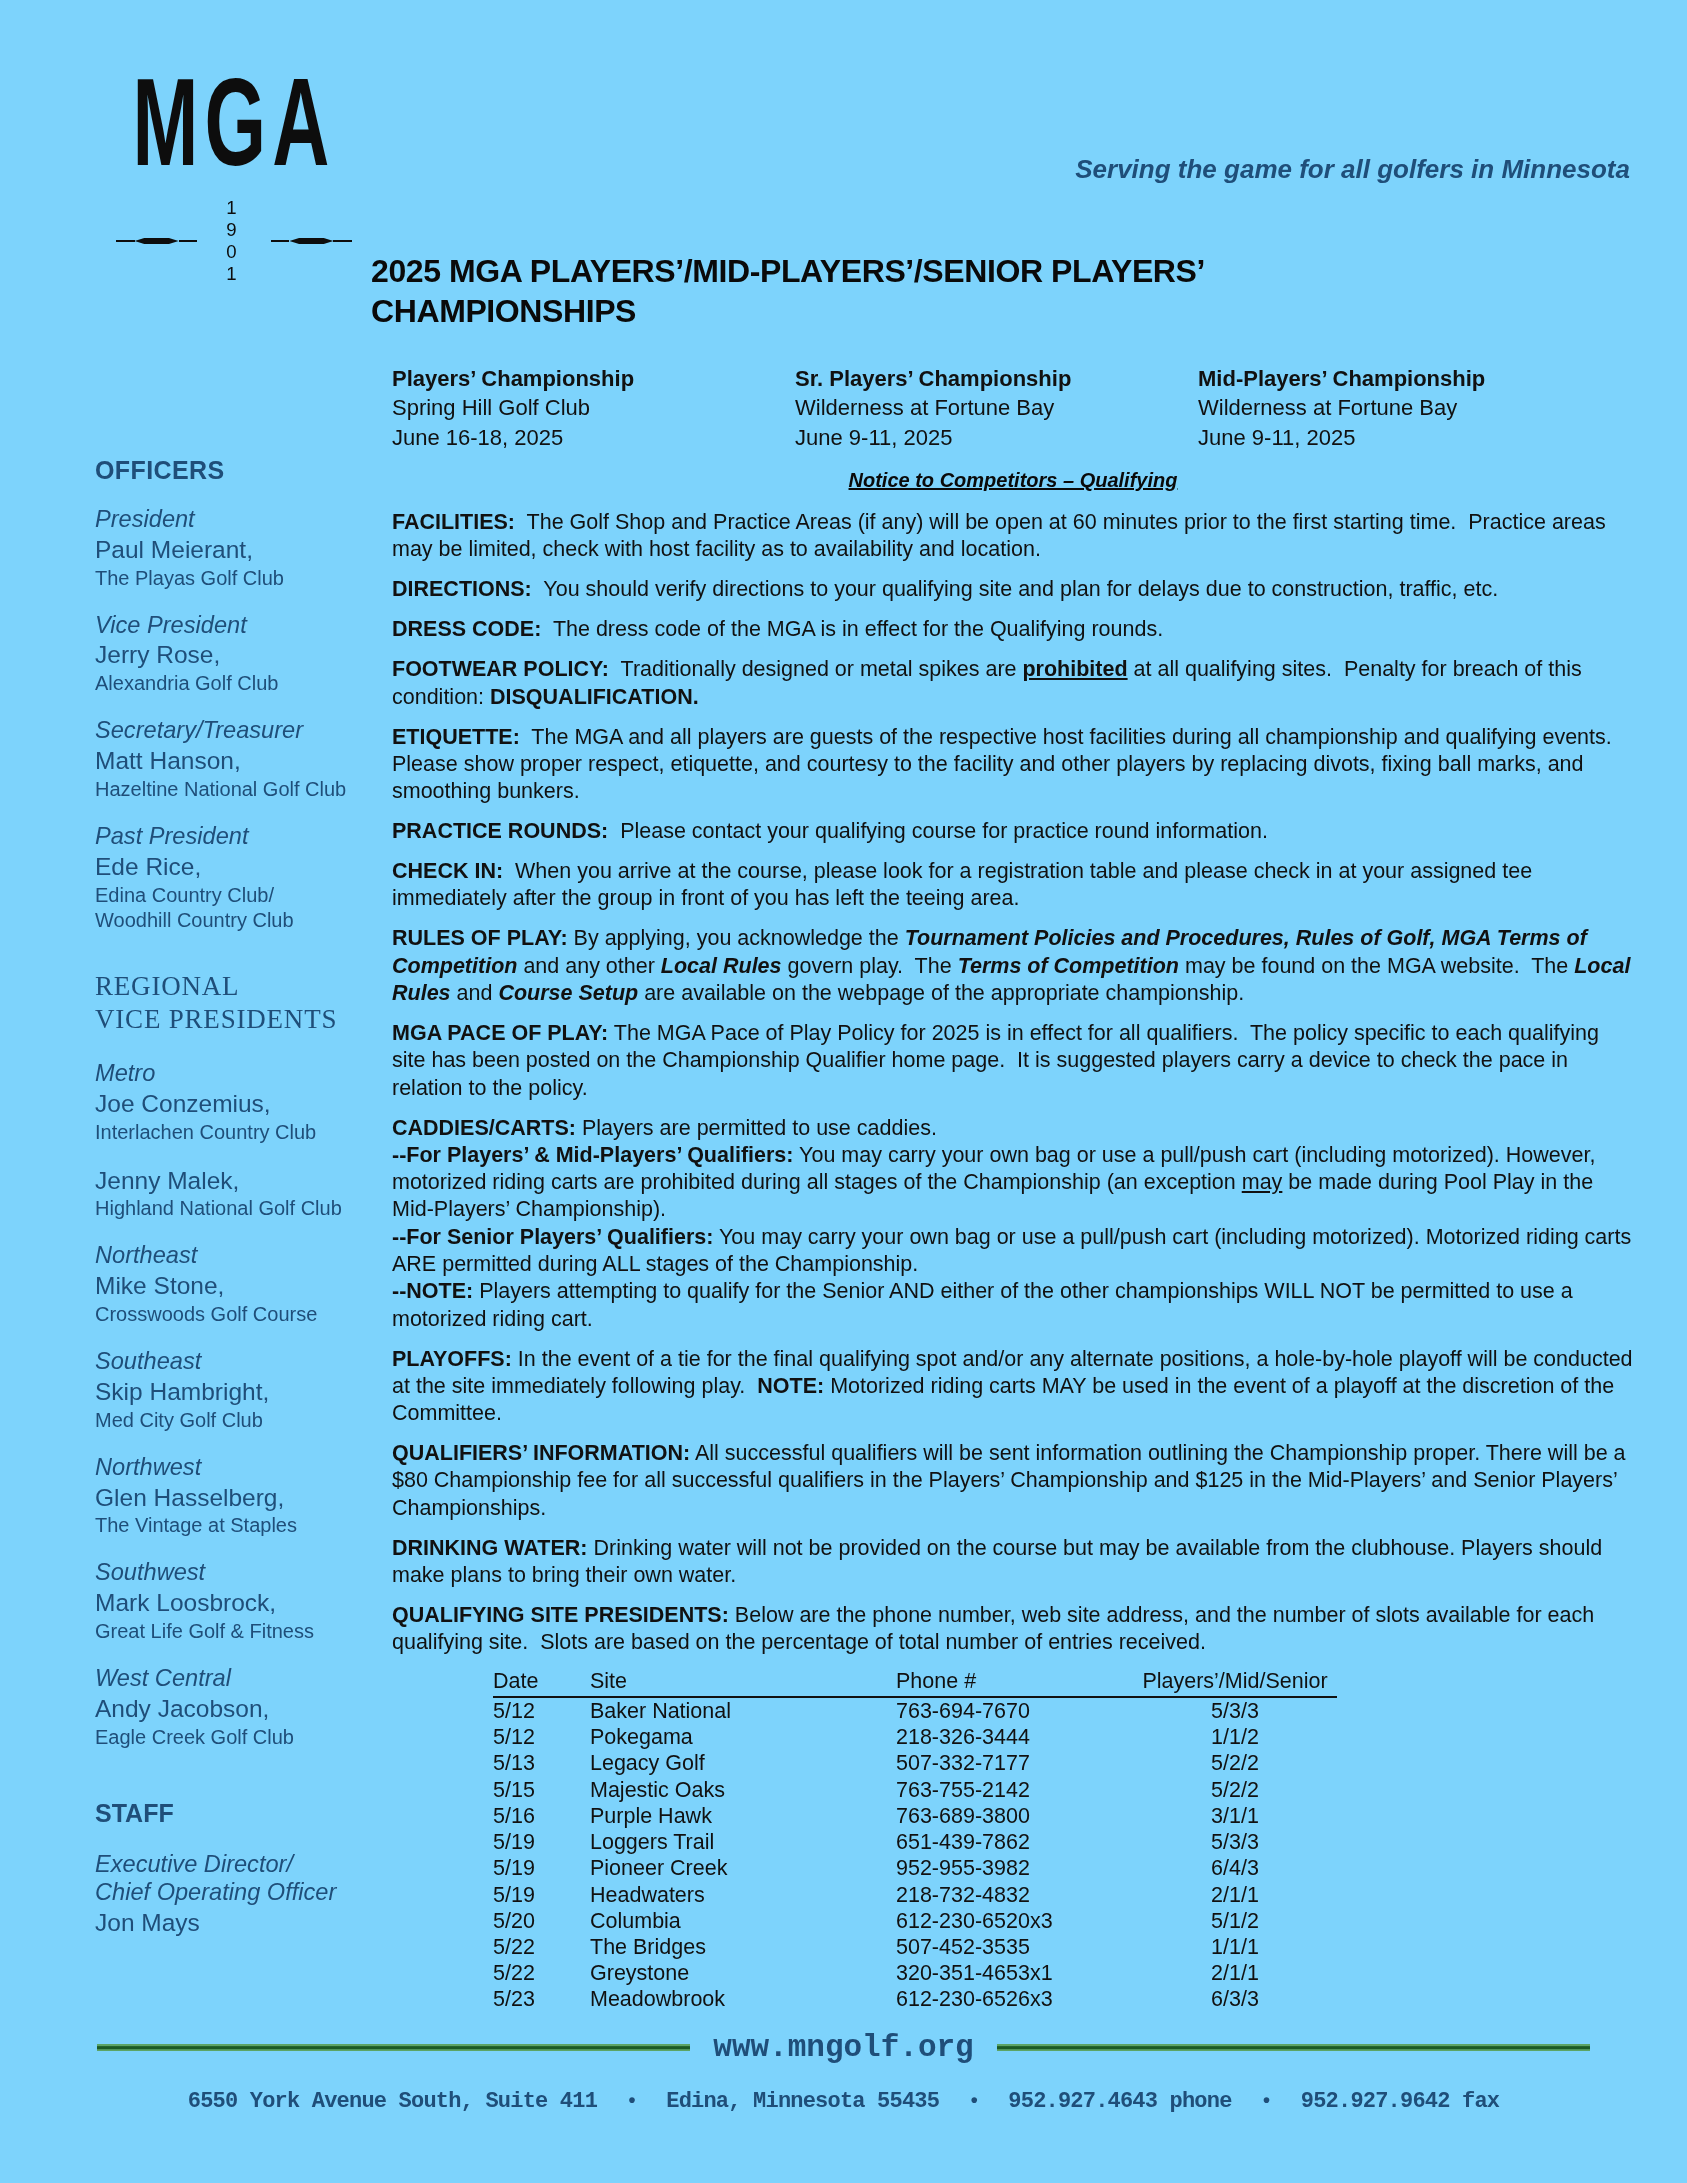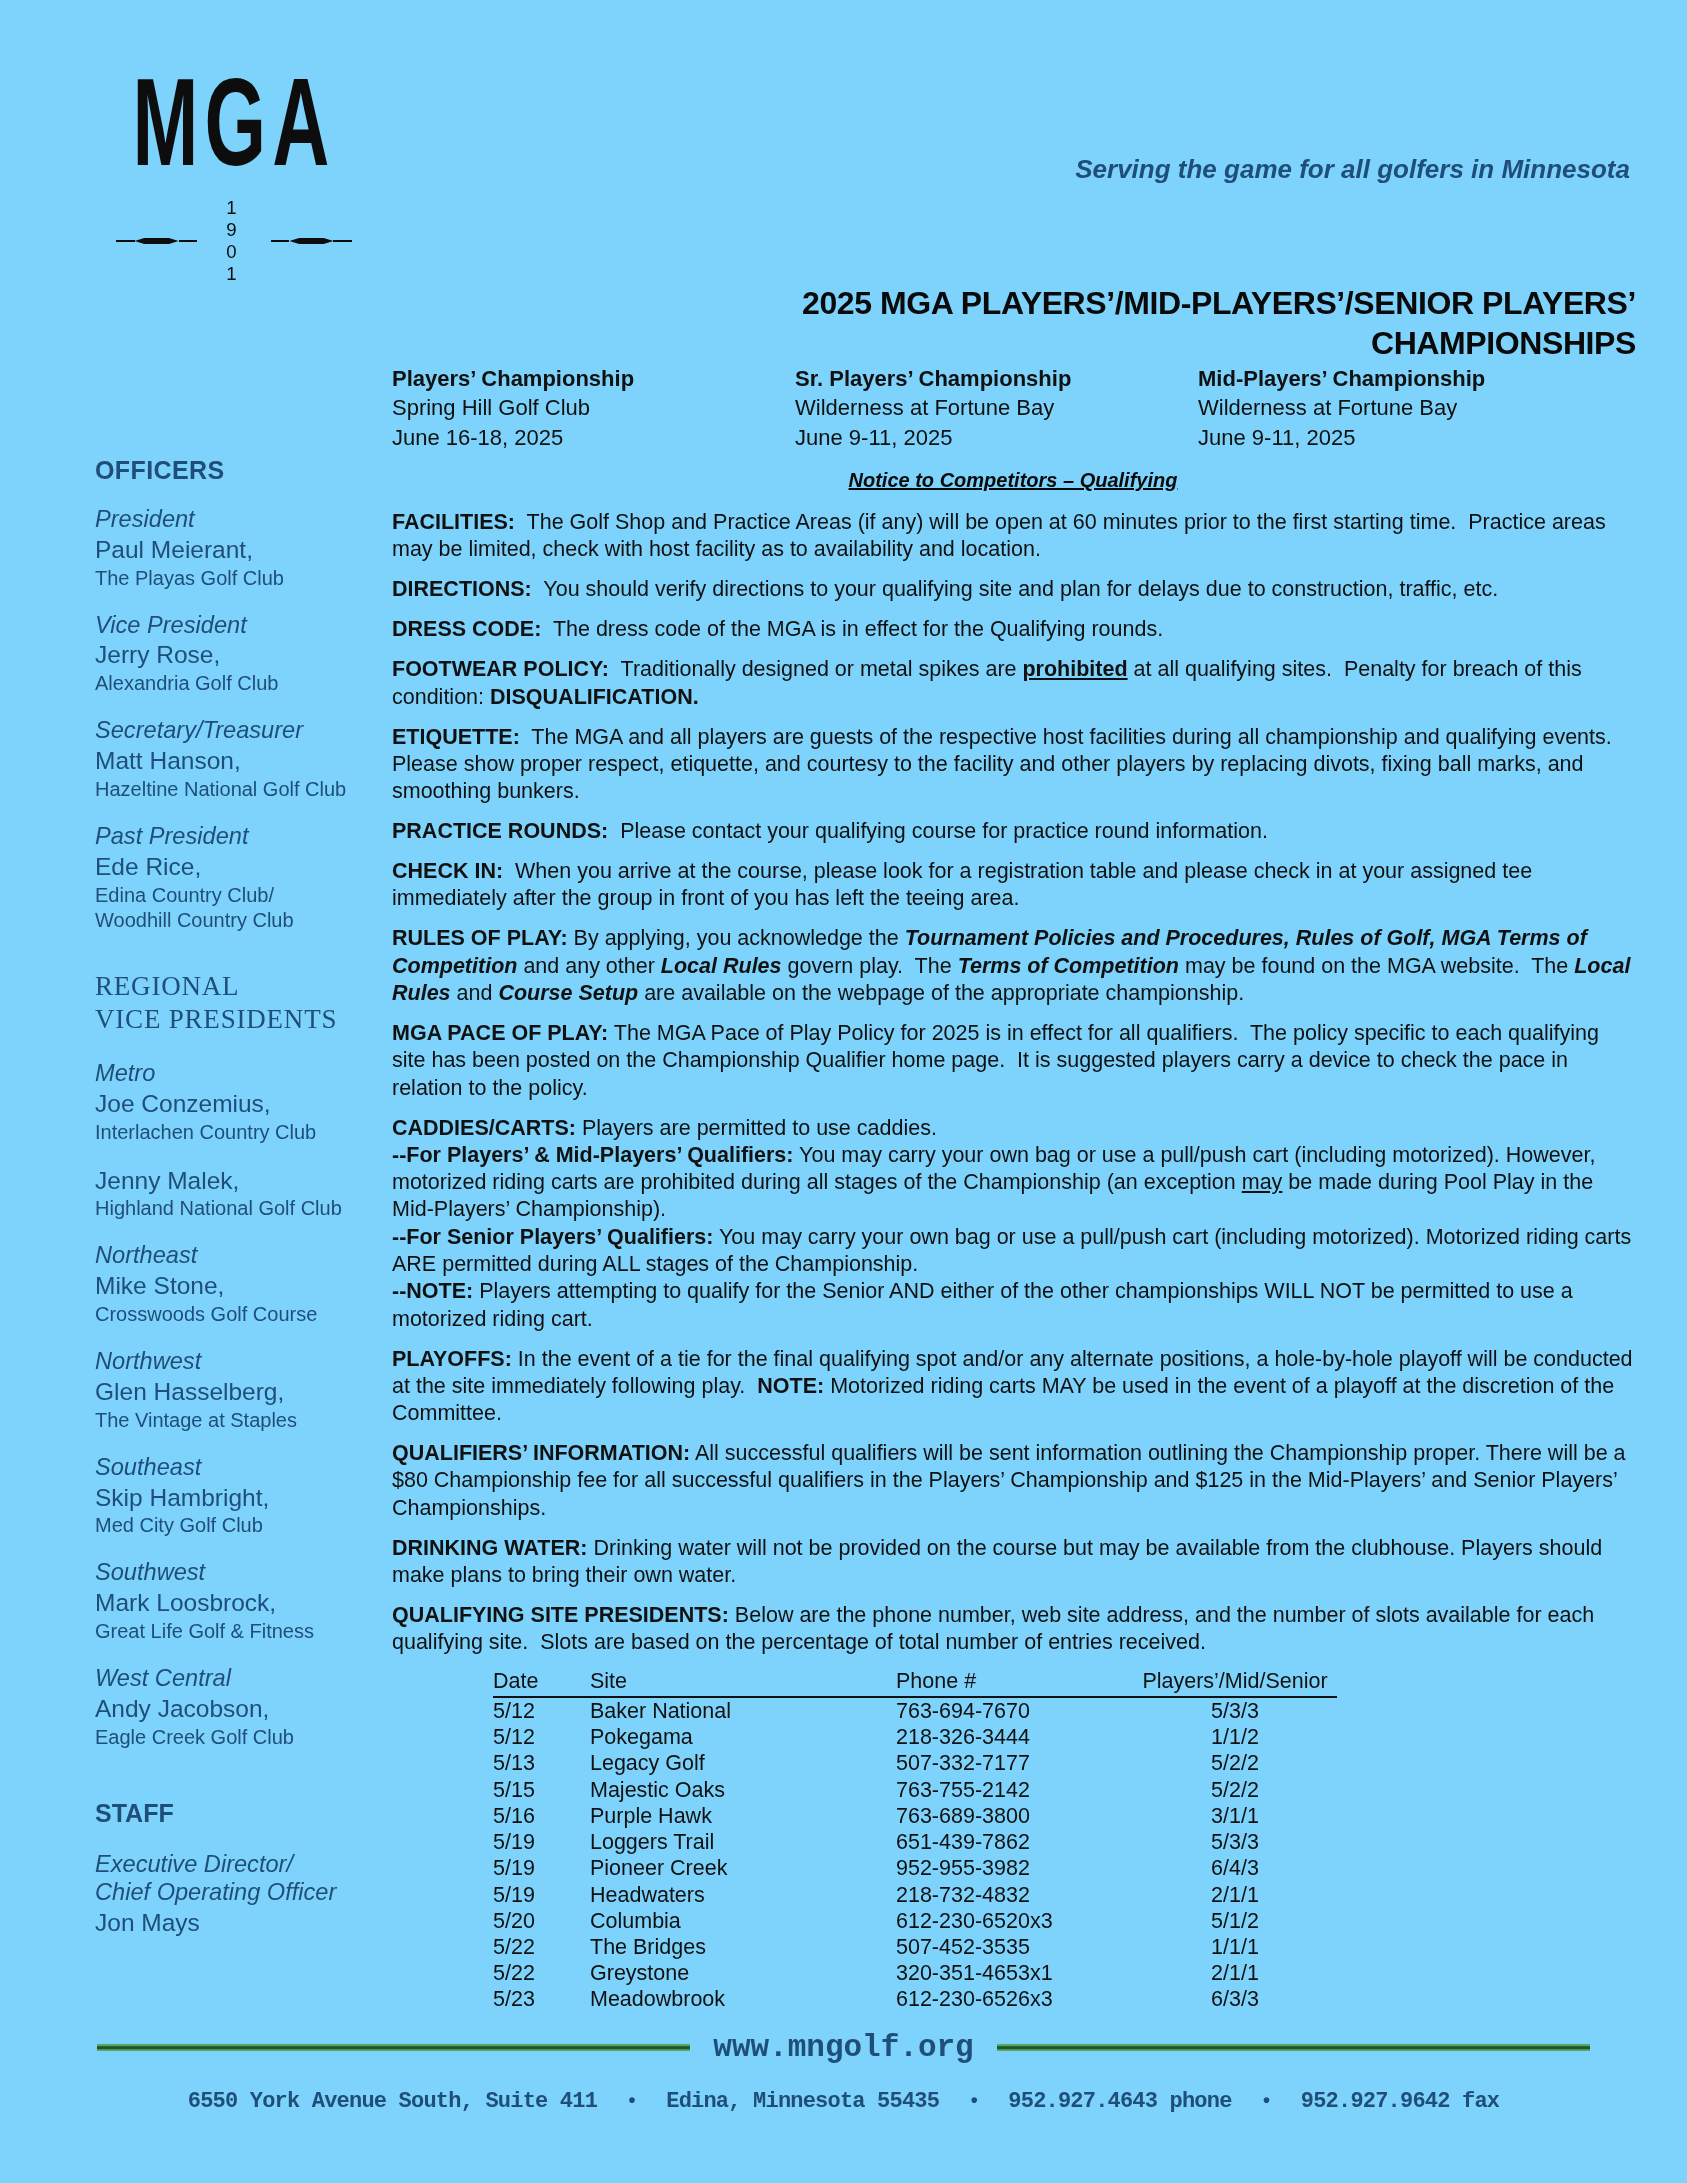--- a/index.html
+++ b/index.html
@@ -24,21 +24,21 @@
   .orn .lens{width:44px;height:7.6px;background:#0d0d0d;
     clip-path:polygon(0 50%,22% 12%,78% 12%,100% 50%,78% 88%,22% 88%);}
   .logo-year{font-size:18.6px;letter-spacing:11.8px;color:#0d0d0d;font-weight:400;margin:0 3.4px 0 10px;}
   
   .tagline{
     position:absolute;right:57px;top:154px;
     font-style:italic;font-weight:600;font-size:26px;color:#1F4E79;
   }
   
   .main-title{
-    position:absolute;left:371px;top:284px;width:1265px;text-align:right;
+    position:absolute;left:371px;top:252px;width:1265px;text-align:left;
     font-weight:700;font-size:32px;line-height:1.24;color:#0a0a0a;
     letter-spacing:-0.4px;
   }
   
   .champ-row{position:absolute;left:392px;top:364px;width:1240px;display:flex;}
   .champ{width:403px;font-size:22px;line-height:1.33;}
   .champ .cname{font-weight:700;}
   
   .sidebar{position:absolute;left:95px;top:432px;width:278px;color:#1F4E79;margin-top:24px;}
   .sb-header{font-weight:700;font-size:25px;letter-spacing:0.4px;margin-bottom:20px;}
@@ -174,28 +174,28 @@
         <div class="person">
           <div class="pname">Jenny Malek,</div>
           <div class="pclub">Highland National Golf Club</div>
         </div>
         <div class="person">
           <div class="ptitle">Northeast</div>
           <div class="pname">Mike Stone,</div>
           <div class="pclub">Crosswoods Golf Course</div>
         </div>
         <div class="person">
+          <div class="ptitle">Southeast</div>
+          <div class="pname">Skip Hambright,</div>
+          <div class="pclub">Med City Golf Club</div>
+        </div>
+        <div class="person">
           <div class="ptitle">Northwest</div>
           <div class="pname">Glen Hasselberg,</div>
           <div class="pclub">The Vintage at Staples</div>
-        </div>
-        <div class="person">
-          <div class="ptitle">Southeast</div>
-          <div class="pname">Skip Hambright,</div>
-          <div class="pclub">Med City Golf Club</div>
         </div>
         <div class="person">
           <div class="ptitle">Southwest</div>
           <div class="pname">Mark Loosbrock,</div>
           <div class="pclub">Great Life Golf &amp; Fitness</div>
         </div>
         <div class="person">
           <div class="ptitle">West Central</div>
           <div class="pname">Andy Jacobson,</div>
           <div class="pclub">Eagle Creek Golf Club</div>

